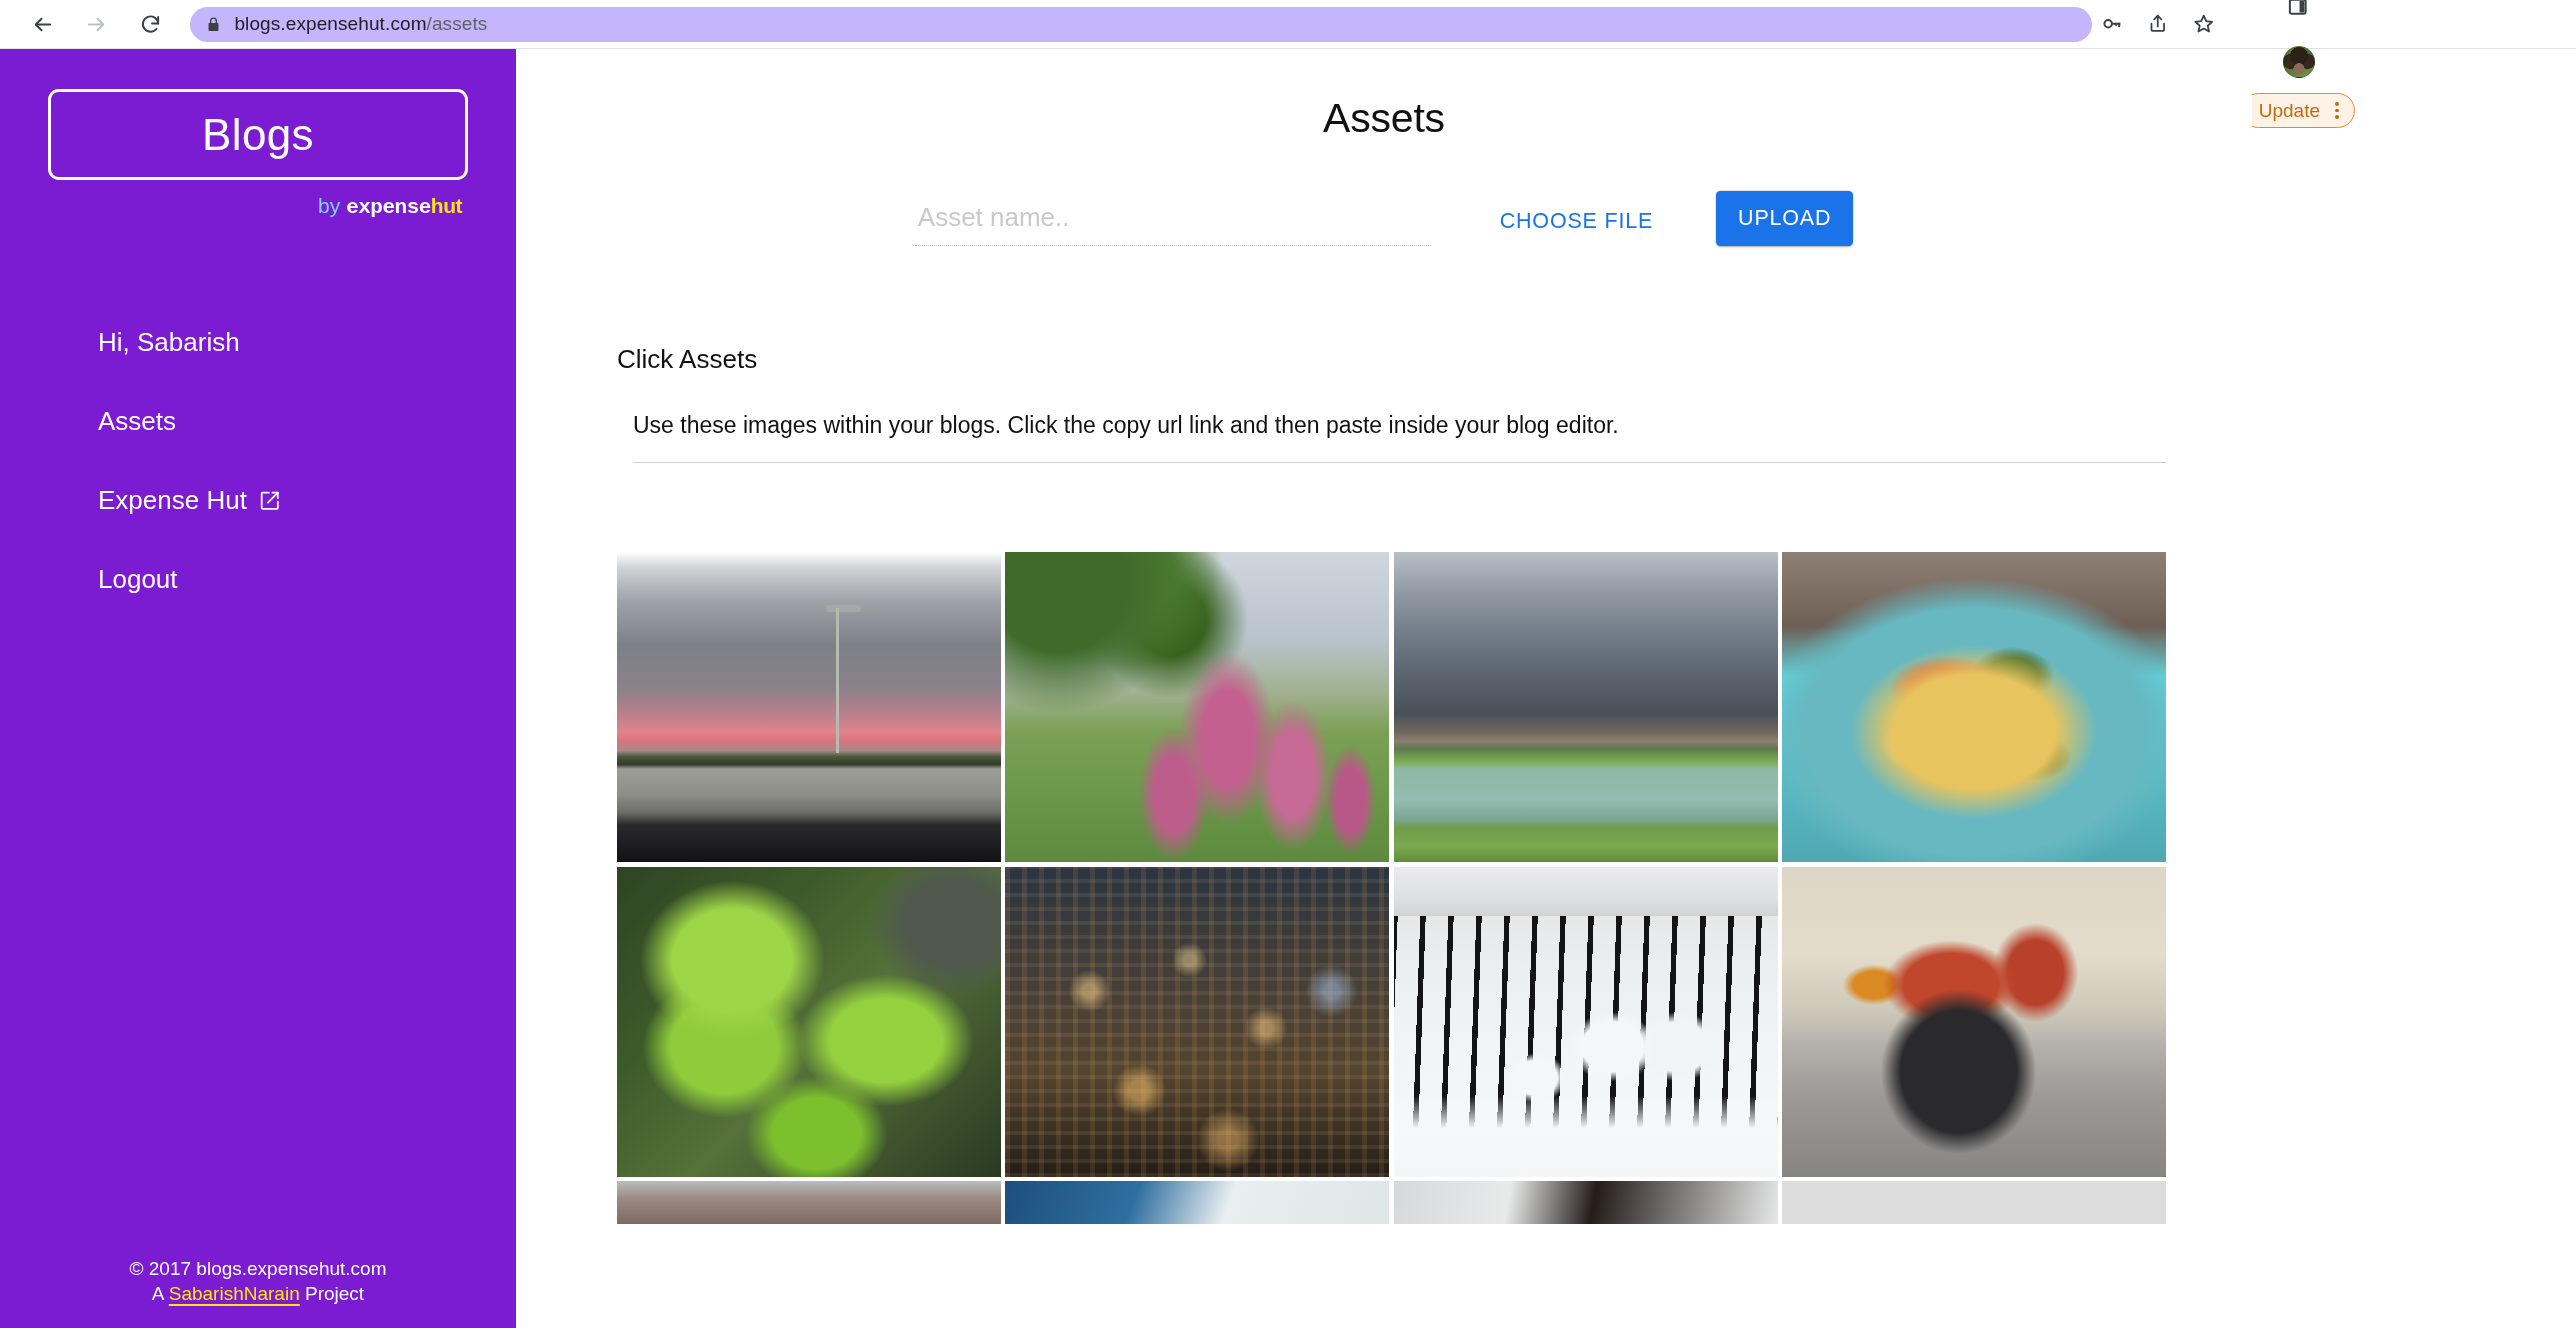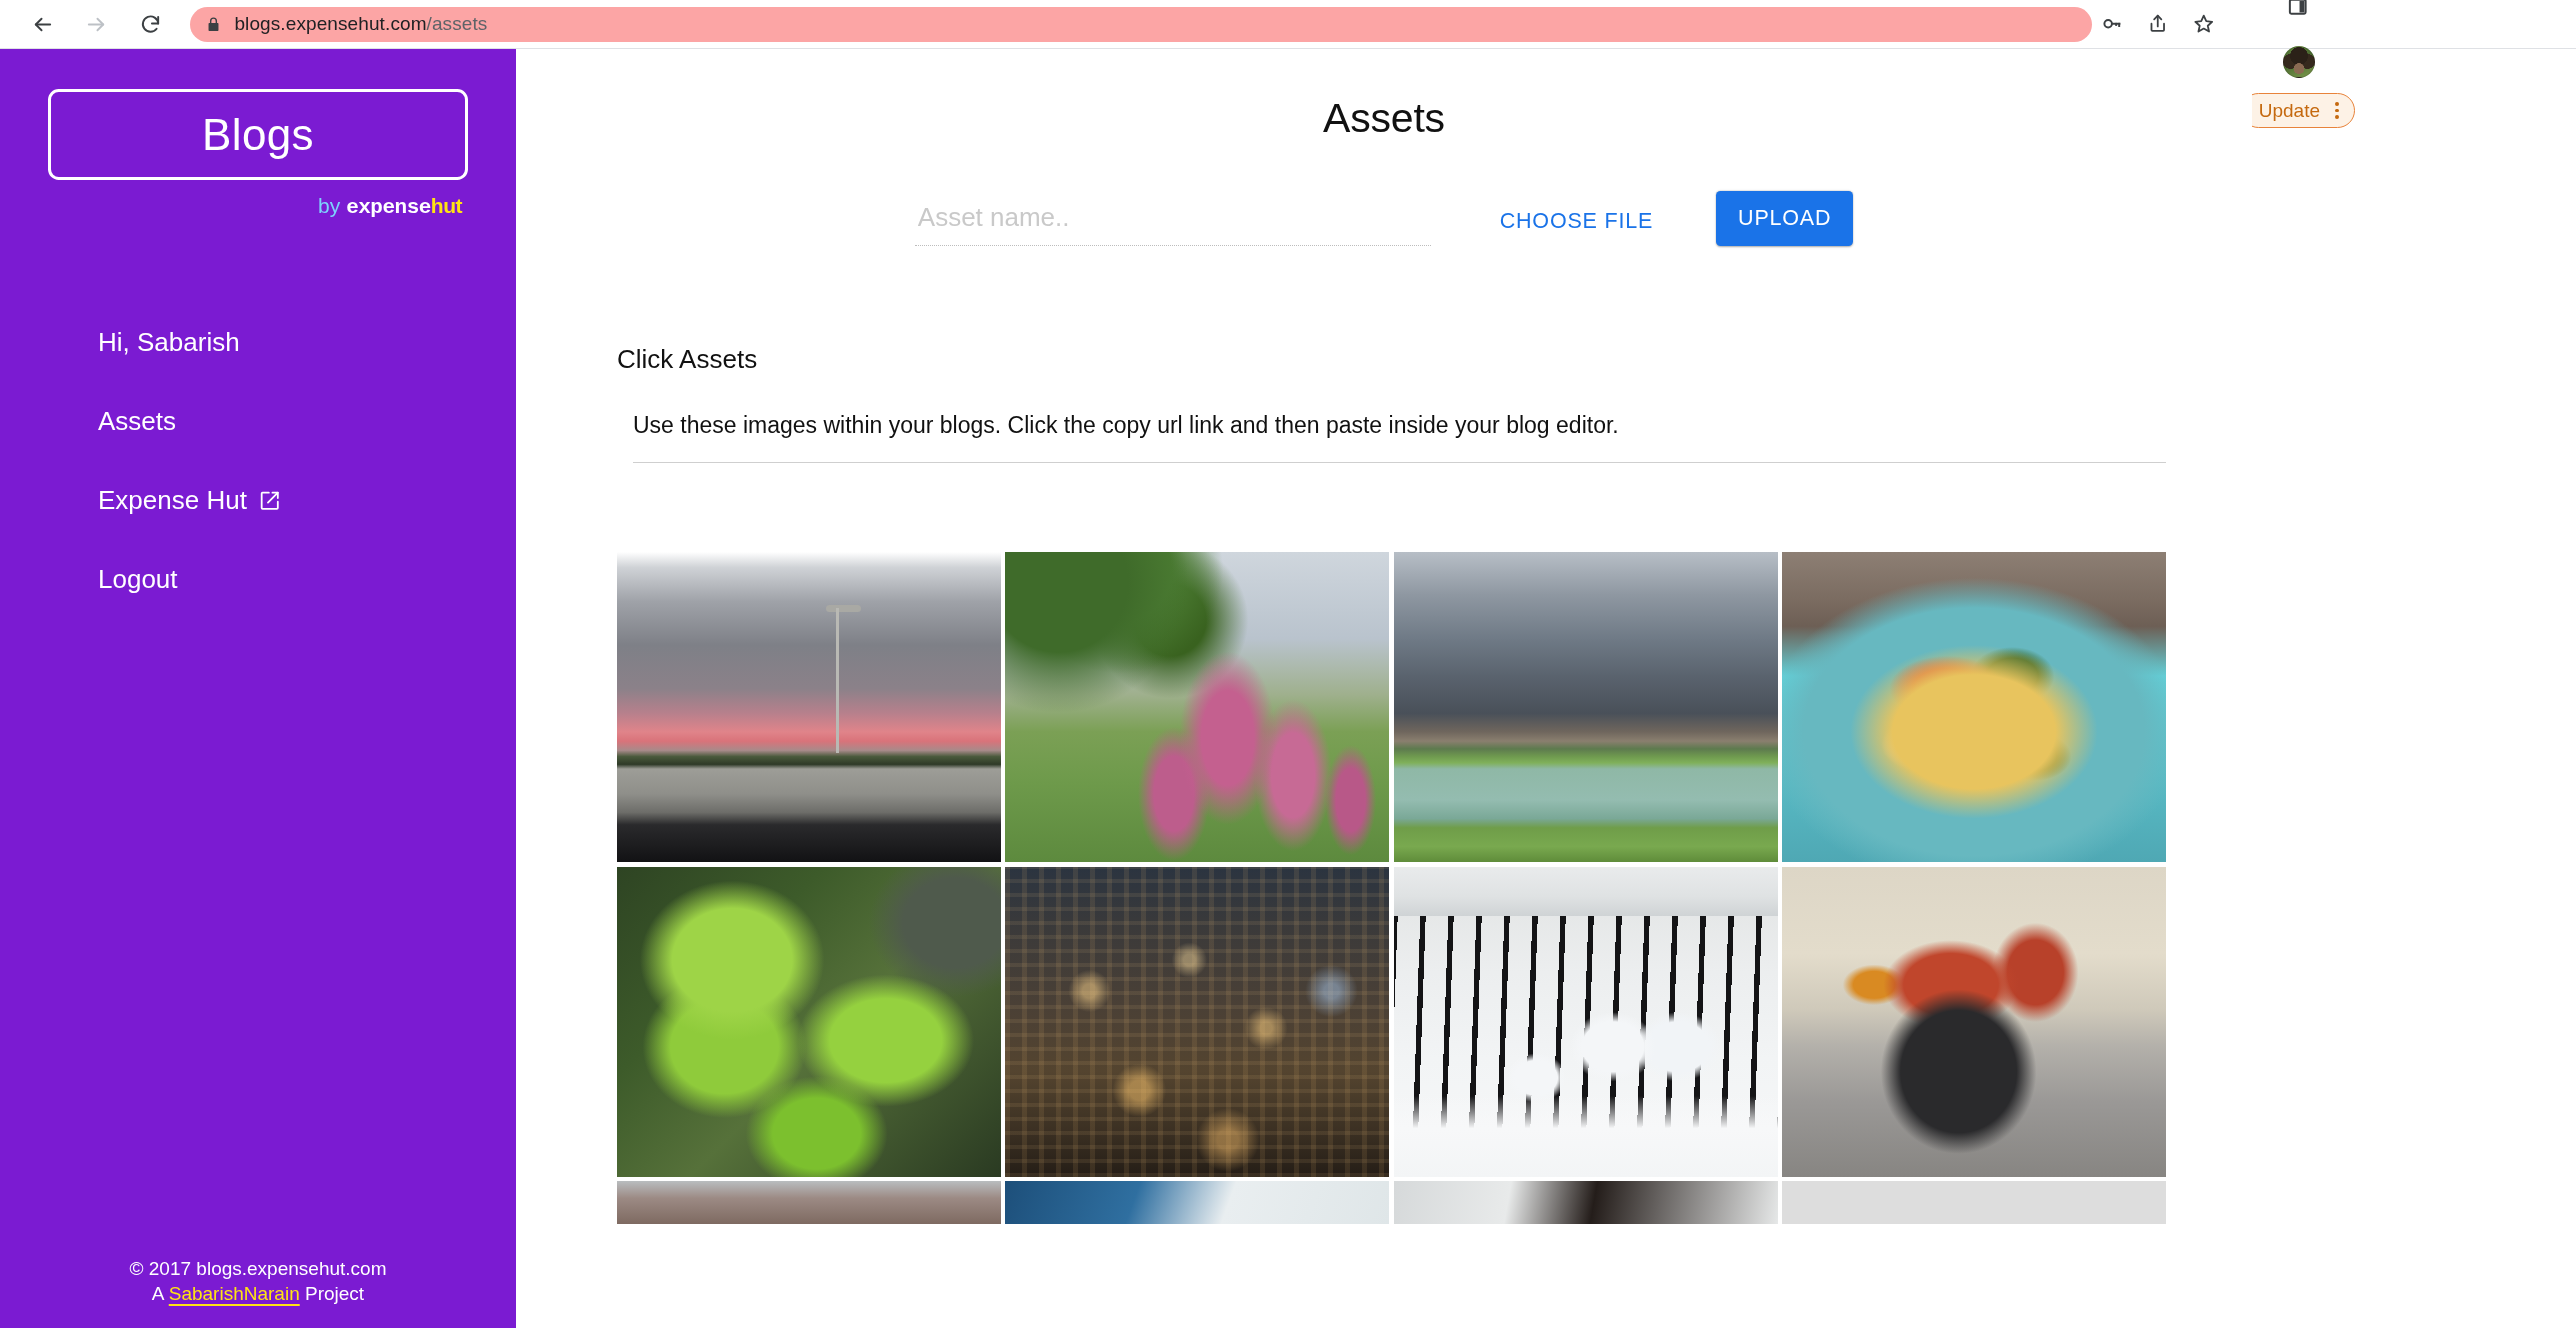--- a/index.html
+++ b/index.html
@@ -26,21 +26,21 @@
     display: flex; align-items: center; justify-content: center;
     border-radius: 50%;
     cursor: pointer;
   }
   .nav-btn svg { display: block; }
 
   .omnibox {
     flex: 0 0 auto;
     width: 1902px;
     height: 35px;
-    background: #fca5a5;
+    background: #c4b5fd;
     border-radius: 17.6px;
     display: flex;
     align-items: center;
     padding: 0 15.3px;
     margin-left: 4.6px;
     cursor: text;
   }
   .lock-icon { margin-right: 12.3px; display: flex; align-items: center; }
   .url-text {
     font-size: 19px;

